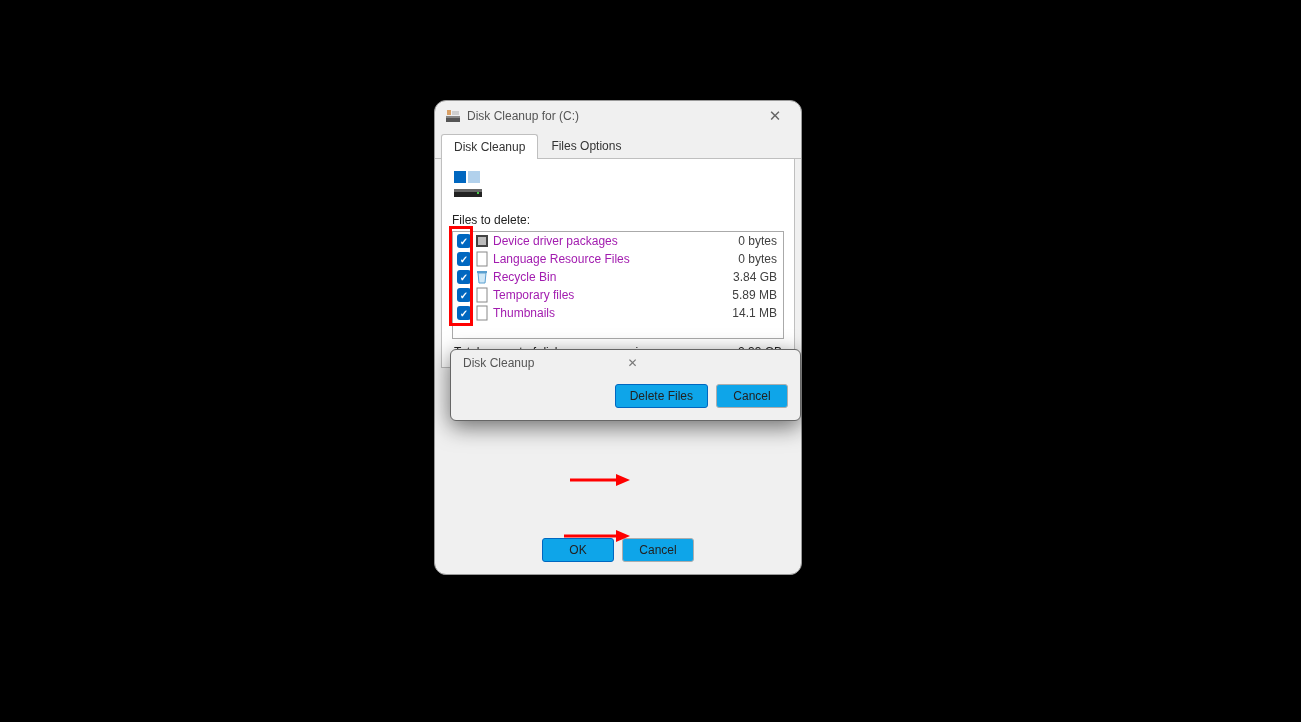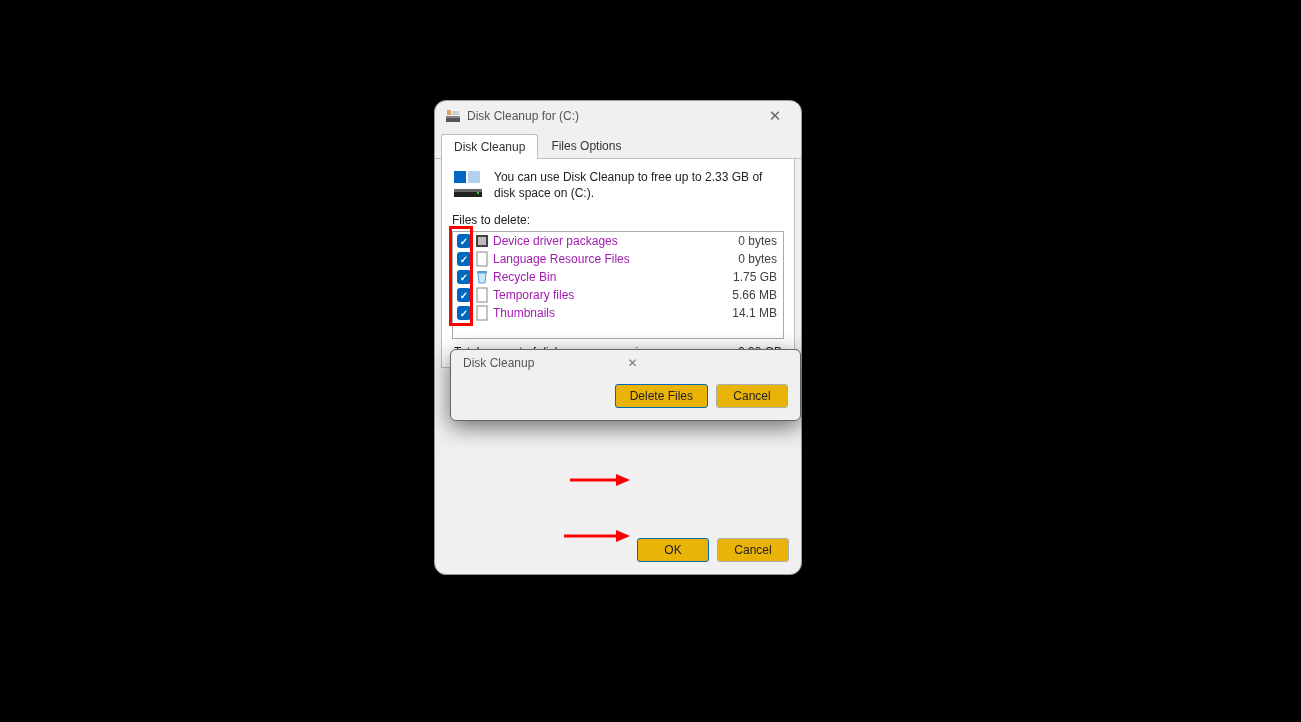--- a/index.html
+++ b/index.html
@@ -86,27 +86,27 @@
     }
     .file-icon { width: 14px; height: 16px; flex-shrink: 0; }
     .file-name { flex: 1; color: #a21caf; }
     .file-size { color: #404040; }
     .total-row {
       display: flex; justify-content: space-between;
       padding: 6px 2px 0 2px;
       font-size: 12px; color: #222;
     }
     .dc-buttons {
-      display: flex; justify-content: flex-end; gap: 8px;
+      display: flex; justify-content: center; gap: 8px;
       padding: 10px 12px 12px 12px;
     }
     .btn {
       min-width: 72px;
       padding: 4px 14px;
-      background: #eab308;
+      background: #0ea5e9;
       border: 1px solid #adadad;
       border-radius: 3px;
       font-size: 12px;
       cursor: pointer;
       color: #222;
     }
     .btn.default { border-color: #0067c0; }
     
     .confirm-window {
       position: absolute;
@@ -180,21 +180,20 @@
     <div class="intro">
       <span class="intro-icon">
         <svg viewBox="0 0 32 32">
           <rect x="2" y="2" width="12" height="12" fill="#0067c0"></rect>
           <rect x="16" y="2" width="12" height="12" fill="#0067c0" opacity="0.3"></rect>
           <rect x="2" y="20" width="28" height="8" fill="#222"></rect>
           <rect x="2" y="20" width="28" height="3" fill="#666"></rect>
           <circle cx="26" cy="24" r="1" fill="#5f5"></circle>
         </svg>
       </span>
-      <div class="intro-text">You can use Disk Cleanup to free up to 2.33 GB of disk space on  (C:).</div>
     </div>
 
     <div class="section-label">Files to delete:</div>
 
     <div class="file-list">
       <div class="file-row">
         <span class="chk">✓</span>
         <span class="file-icon"><svg viewBox="0 0 14 16">
               <rect x="1" y="2" width="12" height="12" fill="#444"></rect>
               <rect x="3" y="4" width="8" height="8" fill="#bbb"></rect>
@@ -210,29 +209,29 @@
         <span class="file-name">Language Resource Files</span>
         <span class="file-size">0 bytes</span>
       </div>
       <div class="file-row">
         <span class="chk">✓</span>
         <span class="file-icon"><svg viewBox="0 0 14 16">
               <path d="M3 4 h8 l-1 10 h-6 z" fill="#cfe8f7" stroke="#5aa0d0"></path>
               <rect x="2" y="2" width="10" height="2" fill="#5aa0d0"></rect>
             </svg></span>
         <span class="file-name">Recycle Bin</span>
-        <span class="file-size">1.75 GB</span>
+        <span class="file-size">3.84 GB</span>
       </div>
       <div class="file-row">
         <span class="chk">✓</span>
         <span class="file-icon"><svg viewBox="0 0 14 16">
               <rect x="2" y="1" width="10" height="14" fill="#fff" stroke="#888"></rect>
             </svg></span>
         <span class="file-name">Temporary files</span>
-        <span class="file-size">5.66 MB</span>
+        <span class="file-size">5.89 MB</span>
       </div>
       <div class="file-row">
         <span class="chk">✓</span>
         <span class="file-icon"><svg viewBox="0 0 14 16">
               <rect x="2" y="1" width="10" height="14" fill="#fff" stroke="#888"></rect>
             </svg></span>
         <span class="file-name">Thumbnails</span>
         <span class="file-size">14.1 MB</span>
       </div>
     </div>

